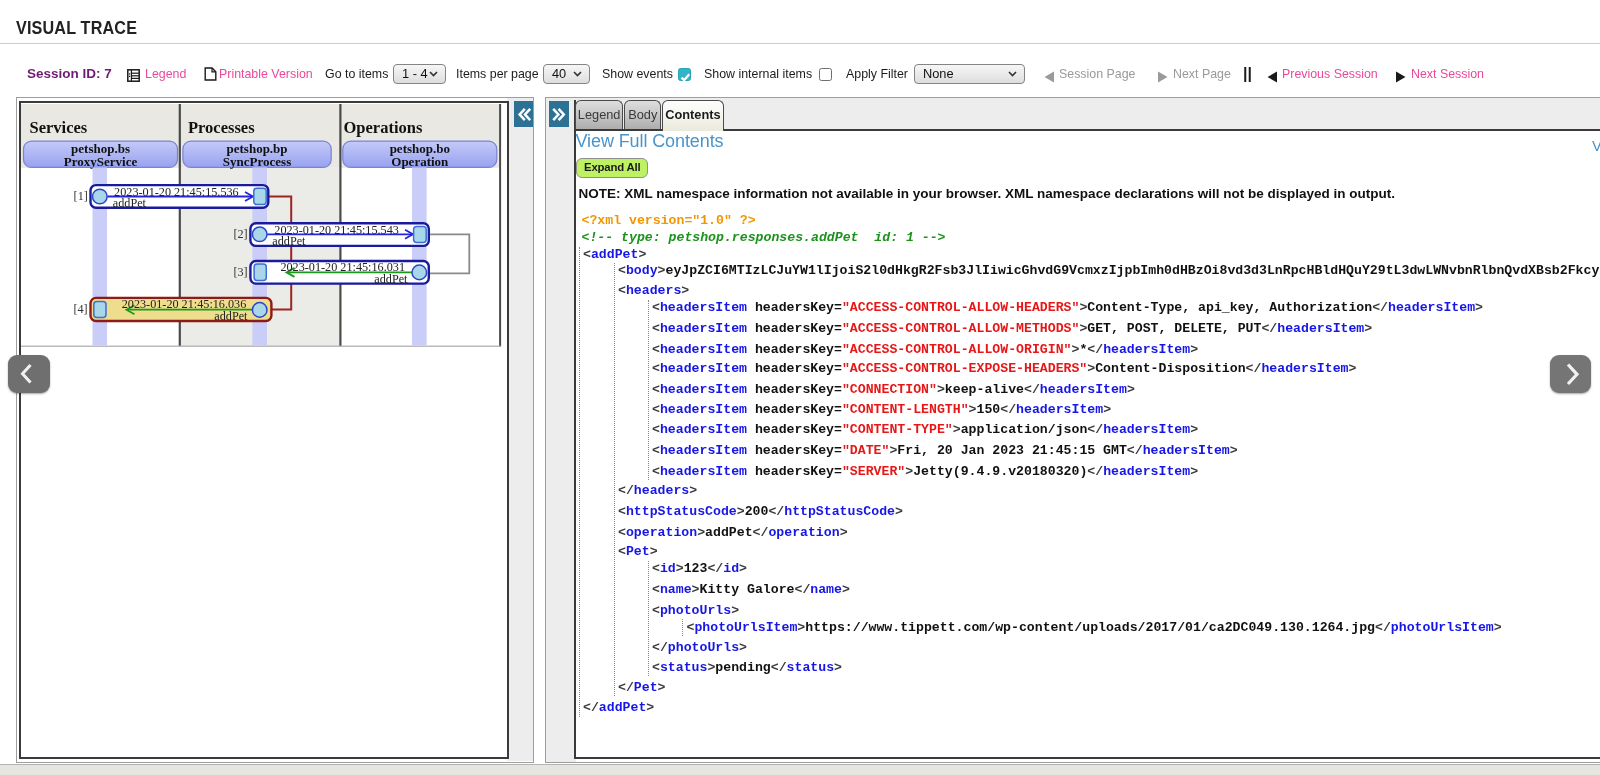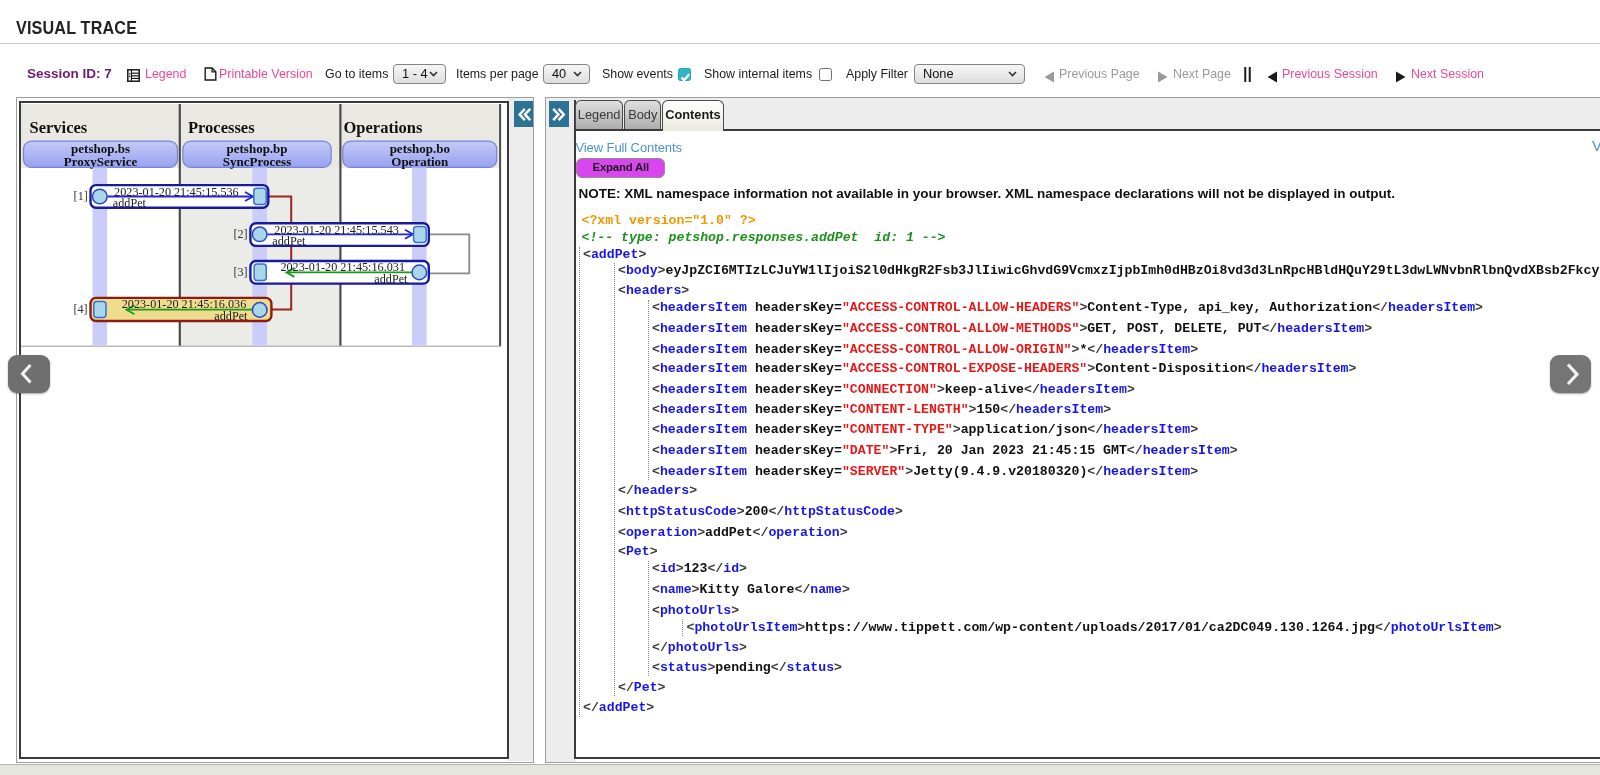--- a/index.html
+++ b/index.html
@@ -69,21 +69,21 @@
 </div>
 <div class="toolbar-item" style="left:704px;">Show internal items</div>
 <div class="cb off" style="left:819px;"></div>
 <div class="toolbar-item" style="left:846px;">Apply Filter</div>
 <div class="sel" style="left:914px;width:111px;">None<svg width="9" height="6" viewBox="0 0 9 6">
       <path d="M1 1 L4.5 4.6 L8 1" fill="none" stroke="#333" stroke-width="1.6"></path>
     </svg></div>
 <div class="abs" style="left:1043px;top:69px;"><svg width="12" height="12" viewBox="0 0 12 12">
       <path d="M11 0.5 L1.5 6 L11 11.5 Z" fill="#9a9a9a"></path>
     </svg></div>
-<div class="toolbar-item dis" style="left:1059px;">Previous Page</div>
+<div class="toolbar-item dis" style="left:1059px;">Session Page</div>
 <div class="abs" style="left:1157px;top:69px;"><svg width="12" height="12" viewBox="0 0 12 12">
       <path d="M1 0.5 L10.5 6 L1 11.5 Z" fill="#9a9a9a"></path>
     </svg></div>
 <div class="toolbar-item dis" style="left:1173px;">Next Page</div>
 <div class="toolbar-item" style="left:1243px;top:65px;font-size:16px;font-weight:bold;">||</div>
 <div class="abs" style="left:1266px;top:69px;"><svg width="12" height="12" viewBox="0 0 12 12">
       <path d="M11 0.5 L1.5 6 L11 11.5 Z" fill="#1a1a1a"></path>
     </svg></div>
 <div class="toolbar-item link" style="left:1282px;">Previous Session</div>
 <div class="abs" style="left:1395px;top:69px;"><svg width="12" height="12" viewBox="0 0 12 12">
@@ -177,23 +177,23 @@
 <div class="abs" style="left:575.5px;top:128.8px;width:87px;height:2px;background:#3a3a3a;"></div>
 <div class="abs" style="left:723.5px;top:128.8px;width:886px;height:2px;background:#3a3a3a;"></div>
 <div class="abs" style="left:575.5px;top:757px;width:1034px;height:2px;background:#3a3a3a;"></div>
 <div class="abs" style="left:575.5px;top:759px;width:1029px;height:2.7px;background:#ffffff;"></div>
 
 <div class="tab" style="left:574.9px;width:48.5px;">Legend</div>
 <div class="tab" style="left:624.3px;width:37px;">Body</div>
 <div class="tab" style="left:662px;top:99.5px;height:31.4px;width:61.8px;font-weight:bold;color:#1a1a1a;
      background:linear-gradient(180deg,#fdfdfd,#f4f4ef 55%,#e9e9db);line-height:28px;">Contents</div>
 
-<div class="abs link" style="left:575.5px;top:140px;font-size:13px;letter-spacing:-0.1px;">View Full Contents</div>
+<div class="abs link" style="left:575.5px;top:131px;font-size:18px;letter-spacing:-0.1px;">View Full Contents</div>
 <div class="abs link" style="left:1592px;top:137.6px;font-size:14.8px;white-space:nowrap;">View Raw Contents</div>
-<div class="abs" style="left:576.3px;top:158.2px;width:89px;height:19.8px;box-sizing:border-box;border:1.5px solid #909090;border-radius:6px;background:#d946ef;font-size:11.4px;font-weight:bold;color:#1a1a1a;line-height:17px;text-align:center;letter-spacing:-0.2px;">Expand All</div>
+<div class="abs" style="left:576.3px;top:158.2px;width:72px;height:19.8px;box-sizing:border-box;border:1.5px solid #909090;border-radius:6px;background:#bef264;font-size:11.4px;font-weight:bold;color:#1a1a1a;line-height:17px;text-align:center;letter-spacing:-0.2px;">Expand All</div>
 <div class="abs" style="left:578.5px;top:185.5px;font-size:13.5px;font-weight:bold;color:#111;white-space:nowrap;">NOTE: XML namespace information not available in your browser. XML namespace declarations will not be displayed in output.</div>
 
 <div id="xml">
 <div class="xline" style="left:581.5px;top:213.1px;"><span style="color:#ef9700;">&lt;?xml version="1.0" ?&gt;</span></div>
 <div class="xline" style="left:581.5px;top:230.2px;"><span style="color:#1d921d;font-style:italic;">&lt;!-- type: petshop.responses.addPet  id: 1 --&gt;</span></div>
 <div class="xline" style="left:583px;top:246.5px;"><span class="br">&lt;</span><span class="tg">addPet</span><span class="br">&gt;</span></div>
 <div class="xline" style="left:618px;top:262.8px;"><span class="br">&lt;</span><span class="tg">body</span><span class="br">&gt;</span>eyJpZCI6MTIzLCJuYW1lIjoiS2l0dHkgR2Fsb3JlIiwicGhvdG9VcmxzIjpbImh0dHBzOi8vd3d3LnRpcHBldHQuY29tL3dwLWNvbnRlbnQvdXBsb2Fkcy8yMDE3LzAxL2NhMkRDMDQ5LjEzMC4xMjY0LmpwZyJdLCJzdGF0dXMiOiJwZW5kaW5nIn0=</div>
 <div class="xline" style="left:618px;top:282.6px;"><span class="br">&lt;</span><span class="tg">headers</span><span class="br">&gt;</span></div>
 <div class="xline" style="left:652px;top:300.4px;"><span class="br">&lt;</span><span class="tg">headersItem</span> headersKey=<span class="av">"ACCESS-CONTROL-ALLOW-HEADERS"</span><span class="br">&gt;</span>Content-Type, api_key, Authorization<span class="br">&lt;/</span><span class="tg">headersItem</span><span class="br">&gt;</span></div>
 <div class="xline" style="left:652px;top:320.9px;"><span class="br">&lt;</span><span class="tg">headersItem</span> headersKey=<span class="av">"ACCESS-CONTROL-ALLOW-METHODS"</span><span class="br">&gt;</span>GET, POST, DELETE, PUT<span class="br">&lt;/</span><span class="tg">headersItem</span><span class="br">&gt;</span></div>

